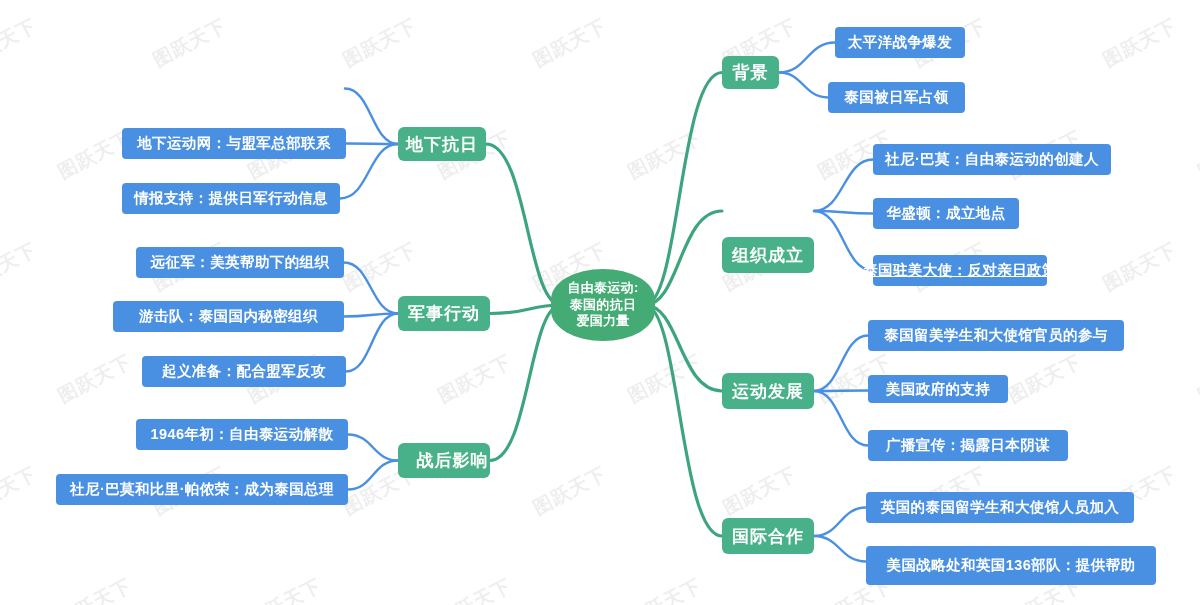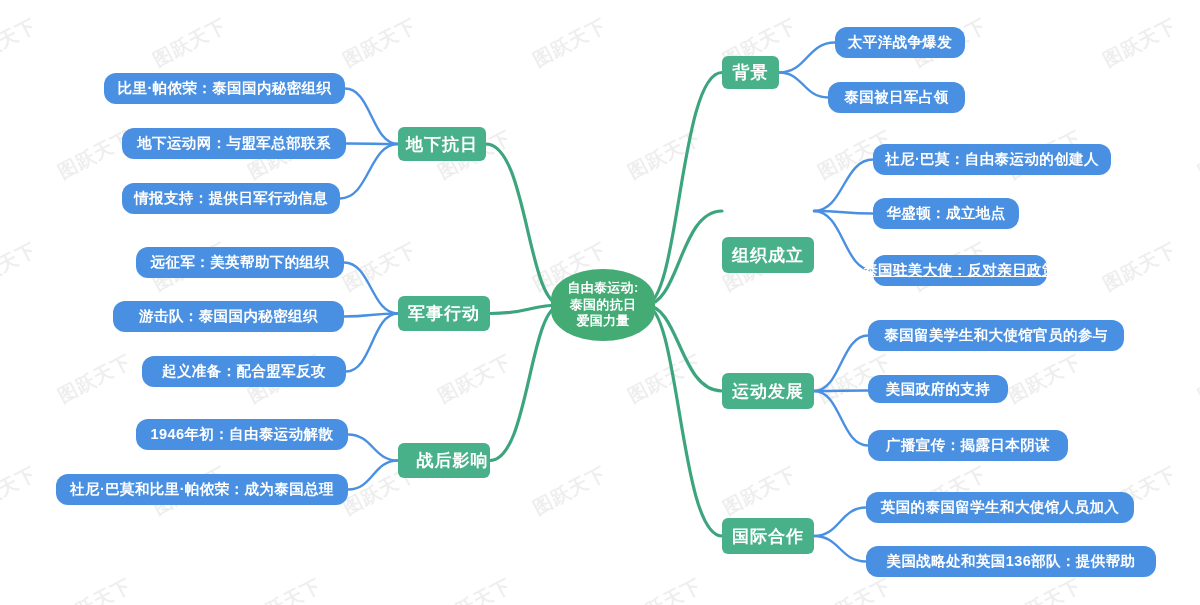--- a/index.html
+++ b/index.html
@@ -60,21 +60,21 @@
     letter-spacing: 0.3px;
   }
   .node-branch {
     border-radius: 6px;
     background: #49b189;
     font-size: 17px;
     letter-spacing: 1px;
     padding: 0 11px;
   }
   .node-leaf {
-    border-radius: 12px;
+    border-radius: 4px;
     background: #4a90e2;
     font-size: 14.5px;
     letter-spacing: 0.4px;
     padding: 10px 10px;
   }
   .root-line { display:block;text-align:right; }
 </style>
 </head>
 <body>
 
@@ -165,23 +165,22 @@
     <div class="node node-branch" style="left: 722px; top: 193px; width: 92px; height: 36px; margin-top: 44px;">组织成立</div>
     <div class="node node-leaf" style="left: 873px; top: 144px; width: 238px; height: 31px;">社尼·巴莫：自由泰运动的创建人</div>
     <div class="node node-leaf" style="left: 873px; top: 198px; width: 146px; height: 31px;">华盛顿：成立地点</div>
     <div class="node node-leaf" style="left: 873px; top: 255px; width: 174px; height: 31px; text-decoration: underline;">泰国驻美大使：反对亲日政策</div>
     <div class="node node-branch" style="left: 722px; top: 373px; width: 92px; height: 36px;">运动发展</div>
     <div class="node node-leaf" style="left: 868px; top: 320px; width: 256px; height: 31px;">泰国留美学生和大使馆官员的参与</div>
     <div class="node node-leaf" style="left: 868px; top: 375px; width: 140px; height: 28px;">美国政府的支持</div>
     <div class="node node-leaf" style="left: 868px; top: 430px; width: 200px; height: 31px;">广播宣传：揭露日本阴谋</div>
     <div class="node node-branch" style="left: 722px; top: 518px; width: 92px; height: 36px;">国际合作</div>
     <div class="node node-leaf" style="left: 866px; top: 492px; width: 268px; height: 31px;">英国的泰国留学生和大使馆人员加入</div>
-    <div class="node node-leaf" style="left: 866px; top: 546px; width: 290px; height: 31px;">美国战略处和英国136部队：提供帮助</div>
+    <div class="node node-leaf" style="left: 866px; top: 546px; width: 290px; height: 39px;">美国战略处和英国136部队：提供帮助</div>
     <div class="node node-branch" style="left: 398px; top: 127px; width: 88px; height: 34px;">地下抗日</div>
-    <div class="node node-leaf" style="left: 104px; top: 73px; width: 241px; height: 31px;">比里·帕侬荣：泰国国内秘密组织</div>
     <div class="node node-leaf" style="left: 122px; top: 128px; width: 224px; height: 31px;">地下运动网：与盟军总部联系</div>
     <div class="node node-leaf" style="left: 122px; top: 183px; width: 218px; height: 31px;">情报支持：提供日军行动信息</div>
     <div class="node node-branch" style="left: 398px; top: 296px; width: 92px; height: 35px;">军事行动</div>
     <div class="node node-leaf" style="left: 136px; top: 247px; width: 208px; height: 31px;">远征军：美英帮助下的组织</div>
     <div class="node node-leaf" style="left: 113px; top: 301px; width: 231px; height: 31px;">游击队：泰国国内秘密组织</div>
     <div class="node node-leaf" style="left: 142px; top: 356px; width: 204px; height: 31px;">起义准备：配合盟军反攻</div>
     <div class="node node-branch" style="left: 398px; top: 443px; width: 92px; height: 35px; padding-left: 28px;">战后影响</div>
     <div class="node node-leaf" style="left: 136px; top: 419px; width: 212px; height: 31px;">1946年初：自由泰运动解散</div>
     <div class="node node-leaf" style="left: 56px; top: 474px; width: 292px; height: 31px;">社尼·巴莫和比里·帕侬荣：成为泰国总理</div>
   </div>

